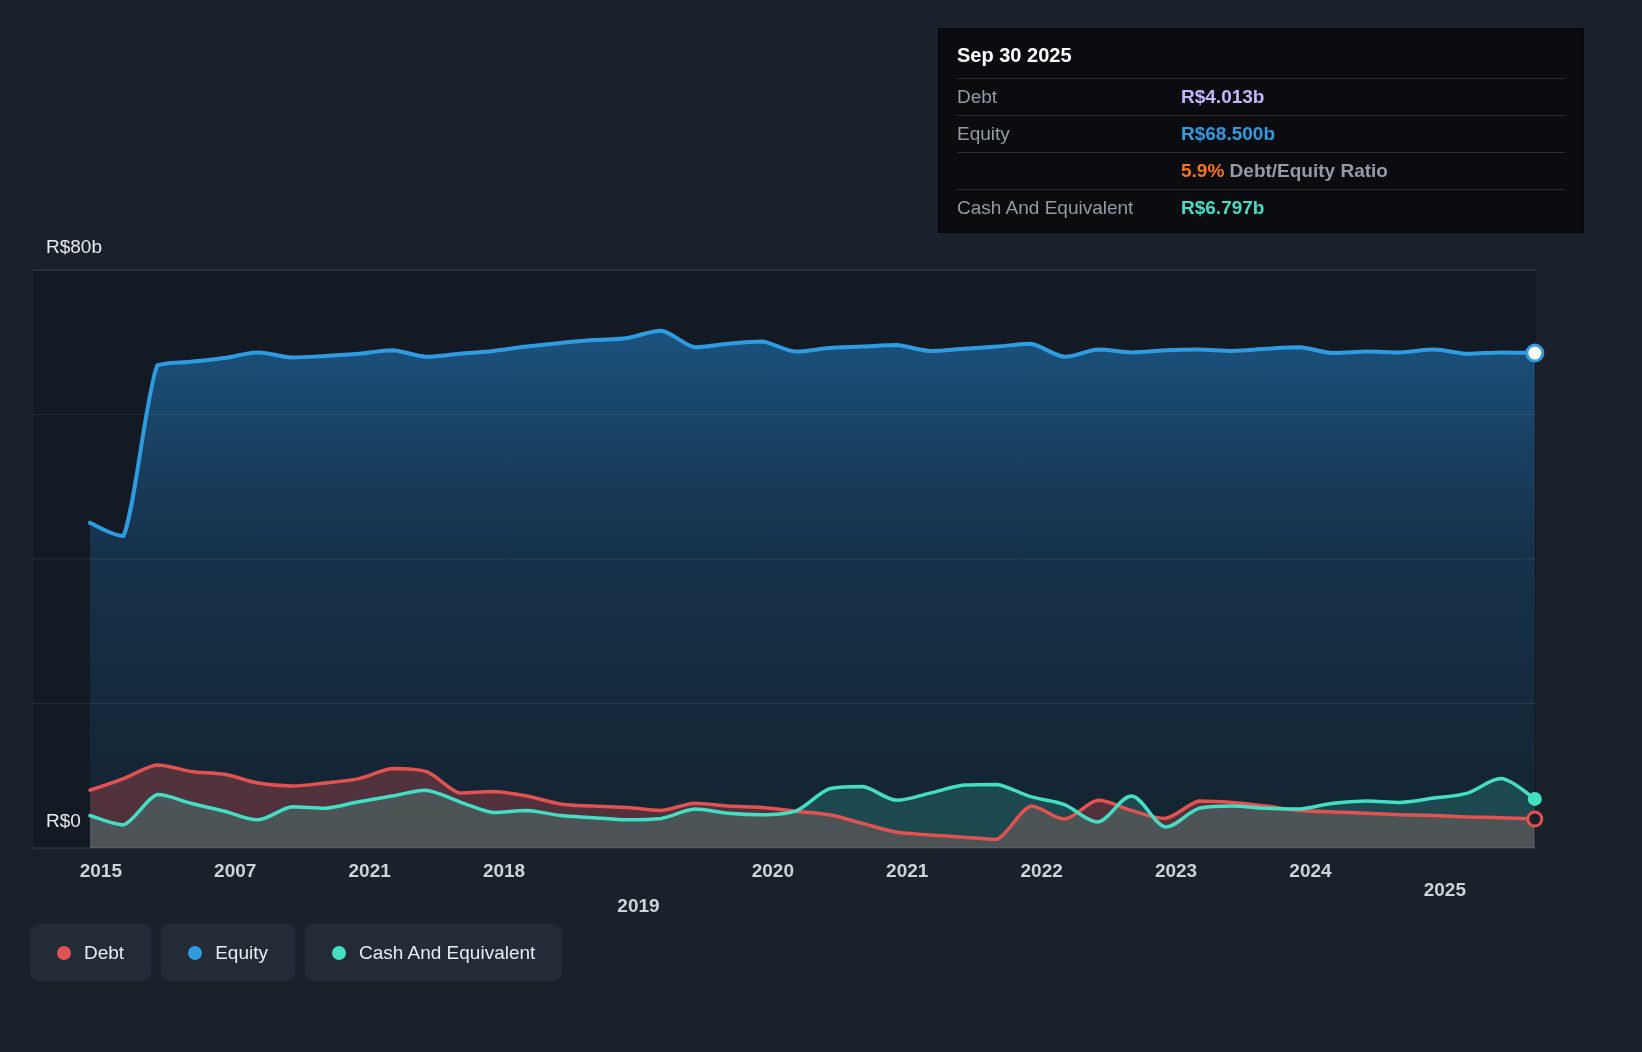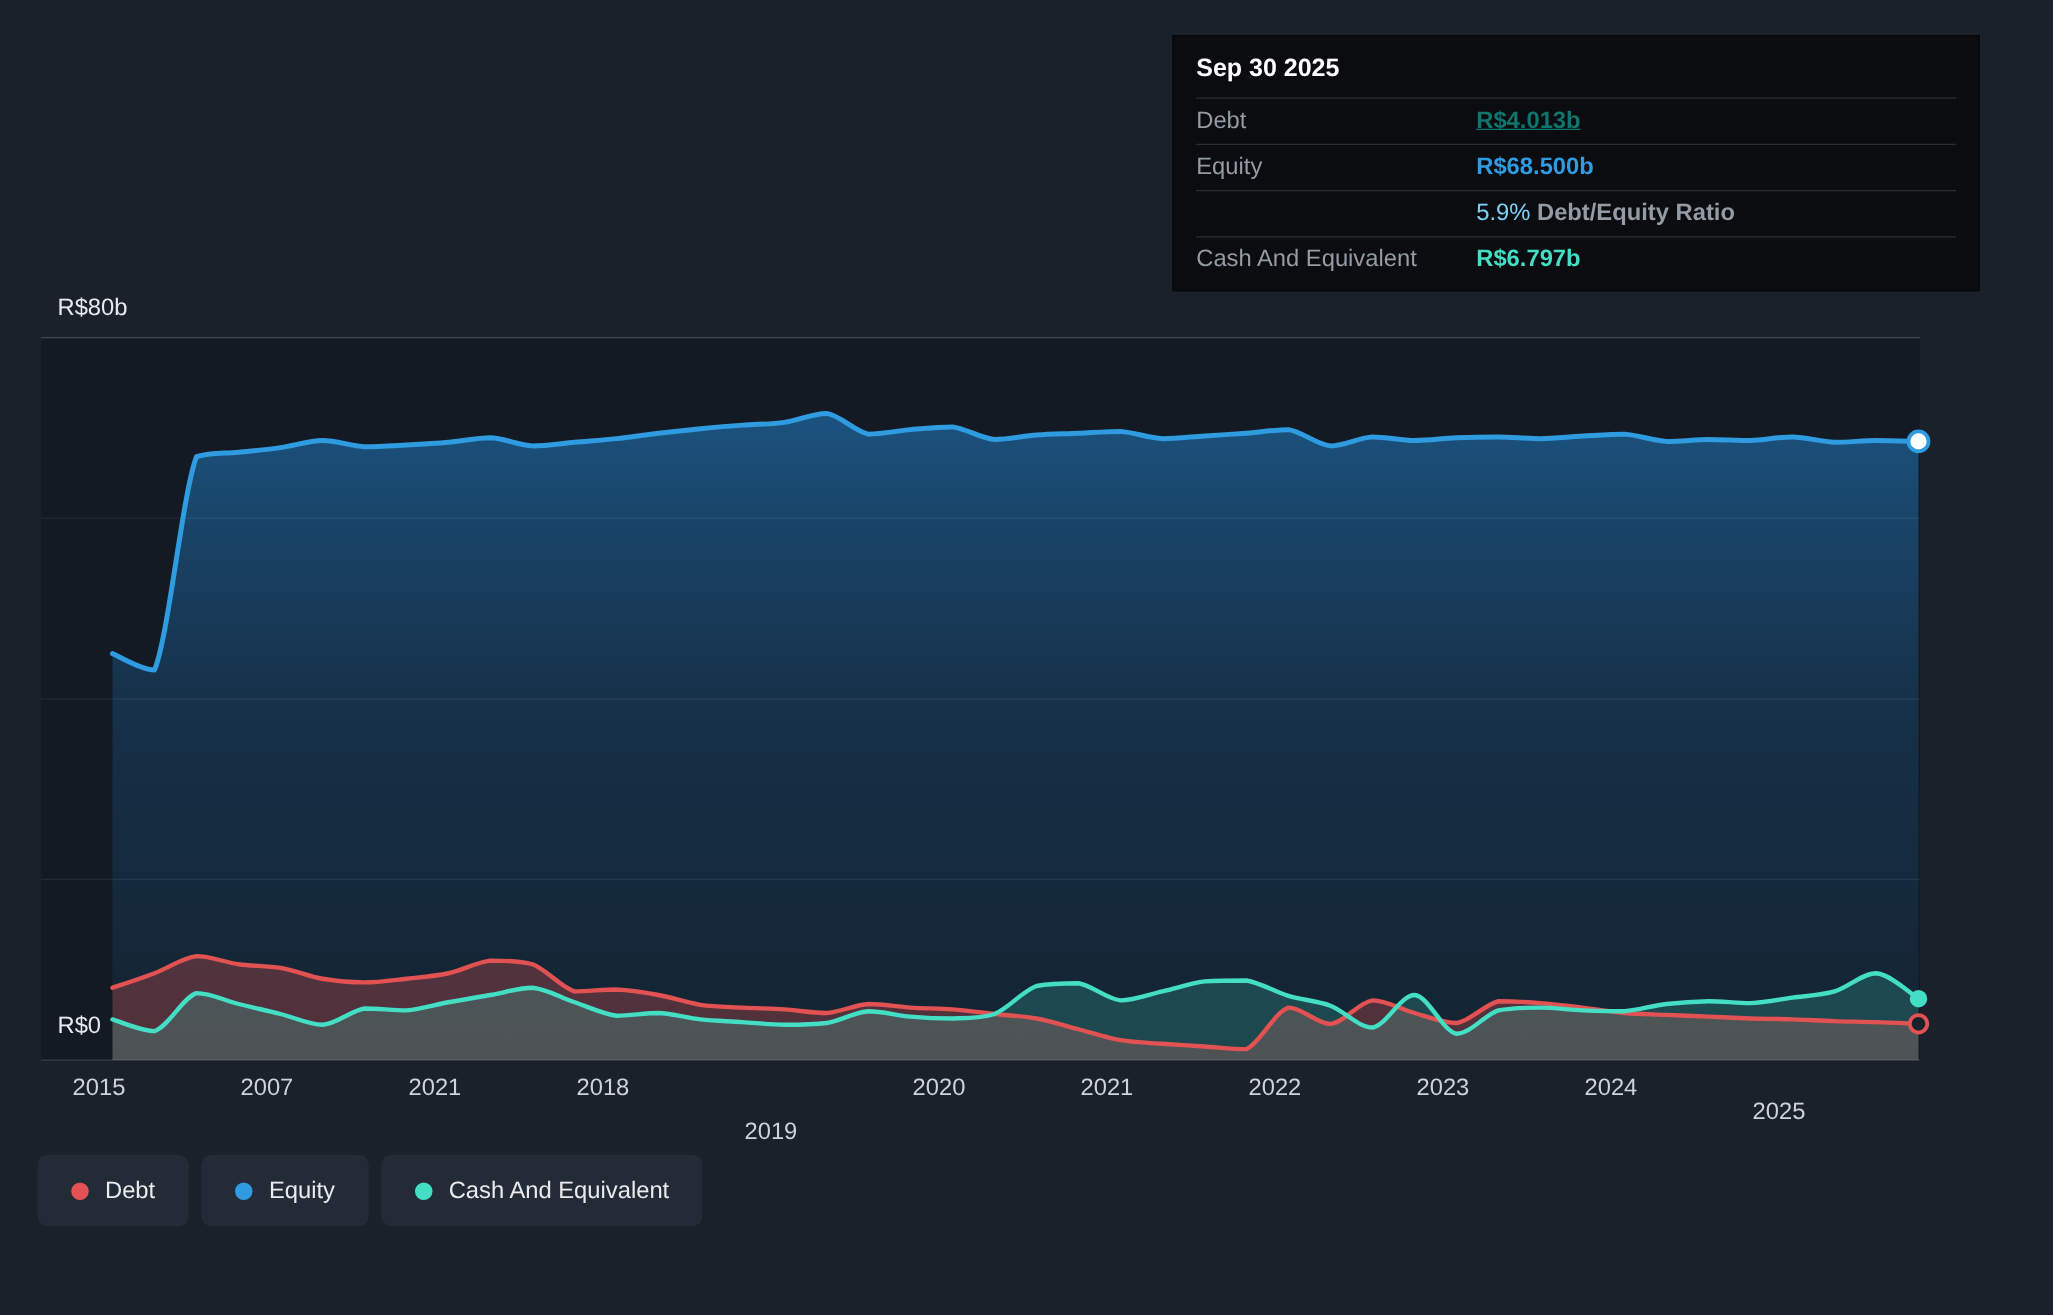--- a/index.html
+++ b/index.html
@@ -9,39 +9,39 @@
     font-family:"Liberation Sans", sans-serif;
     -webkit-font-smoothing:antialiased;
   }
   #chart-svg{position:absolute;left:0;top:0;}
   .y-label{
     position:absolute;left:46px;color:#e7eaee;font-size:19px;font-weight:400;
   }
   .y-top{top:236px;}
   .y-zero{top:810px;}
   .x-tick{
-    position:absolute;top:860px;width:64px;text-align:left;
-    color:#ced3da;font-size:19px;font-weight:400;
+    position:absolute;top:860px;width:64px;text-align:right;
+    color:#ced3da;font-size:19px;font-weight:700;
   }
   
   .tooltip{
     position:absolute;left:890px;top:28px;width:646px;box-sizing:border-box;
     background:#0a0c0f;padding:0 18px 6px 18px;border:1px solid #06070a;margin-left:48px;
   }
   .tt-title{
     padding:15px 0 11px 0;font-size:20px;font-weight:700;color:#ffffff;
   }
   .tt-row{
     display:flex;align-items:center;padding:7px 0;
     border-top:1px solid rgba(255,255,255,0.14);
     font-size:19px;
   }
   .tt-label{width:224px;color:#949ba4;font-weight:400;flex:none;}
   .tt-value{font-weight:700;}
-  .tt-ratio-text b{color:#7dd3fc;font-weight:400;}
+  .tt-ratio-text b{color:#f97316;font-weight:700;}
   .tt-ratio-label{color:#949ba4;font-weight:700;}
   
   .legend{position:absolute;left:30px;top:924px;display:flex;gap:10px;}
   .pill{
     display:flex;align-items:center;gap:13px;height:57px;padding:0 27px;
     background:#232b36;border-radius:8px;cursor:pointer;
   }
   .dot{width:14px;height:14px;border-radius:50%;flex:none;}
   .pill-label{color:#e9ebee;font-size:19px;font-weight:400;white-space:nowrap;}
 </style>
@@ -88,21 +88,21 @@
       <div class="x-tick" style="left: 998.8px;">2022</div>
       <div class="x-tick" style="left: 1133.2px;">2023</div>
       <div class="x-tick" style="left: 1267.6px;">2024</div>
       <div class="x-tick" style="left: 1402px; margin-top: 19px;">2025</div>
     </div>
 
   <div class="tooltip">
     <div class="tt-title">Sep 30 2025</div>
     <div class="tt-row">
       <span class="tt-label">Debt</span>
-      <span class="tt-value" style="color: #0f766e; text-decoration: underline;">R$4.013b</span>
+      <span class="tt-value" style="color: #c4b5fd;">R$4.013b</span>
     </div>
     <div class="tt-row">
       <span class="tt-label">Equity</span>
       <span class="tt-value" style="color: rgb(47, 155, 224);">R$68.500b</span>
     </div>
     <div class="tt-row">
       <span class="tt-label"></span>
       <span class="tt-ratio-text"><b>5.9%</b>&nbsp;<span class="tt-ratio-label">Debt/Equity Ratio</span></span>
     </div>
     <div class="tt-row">

